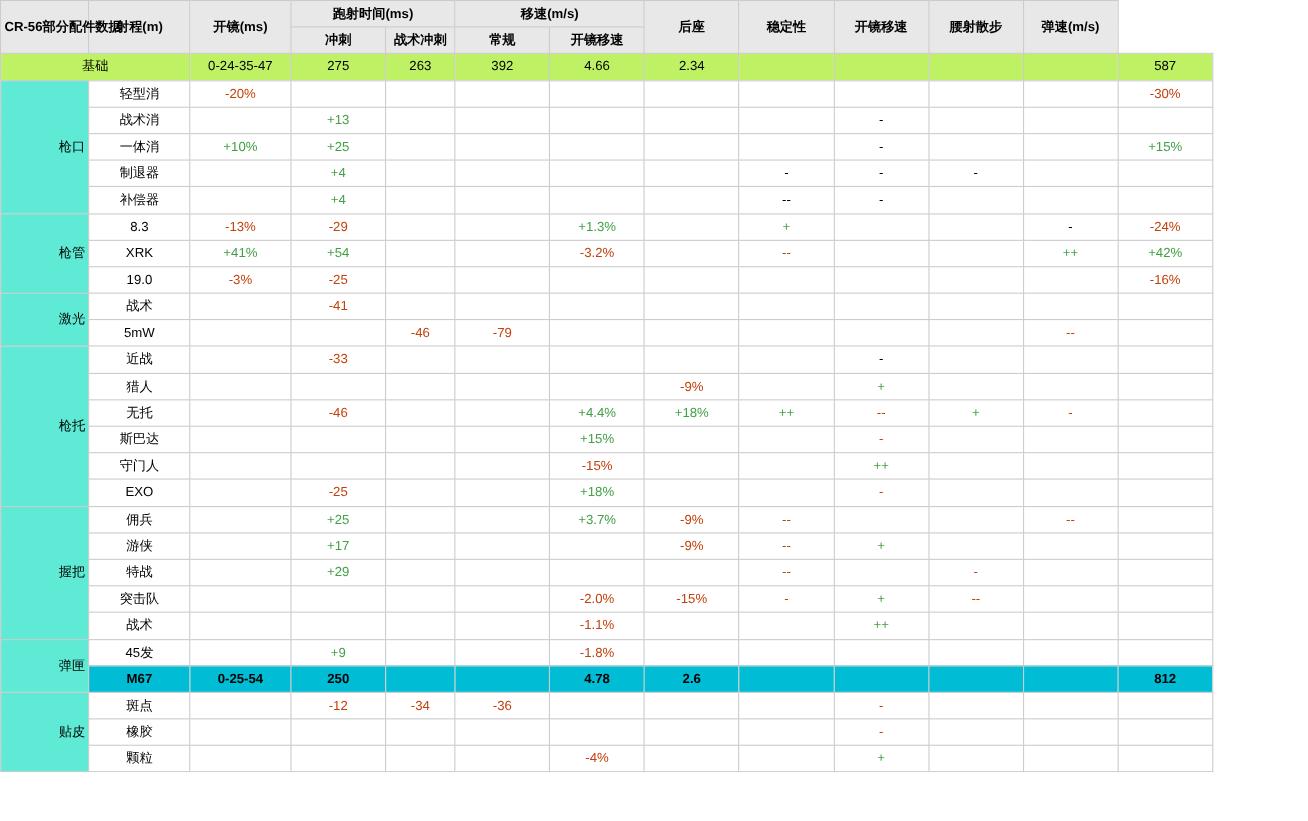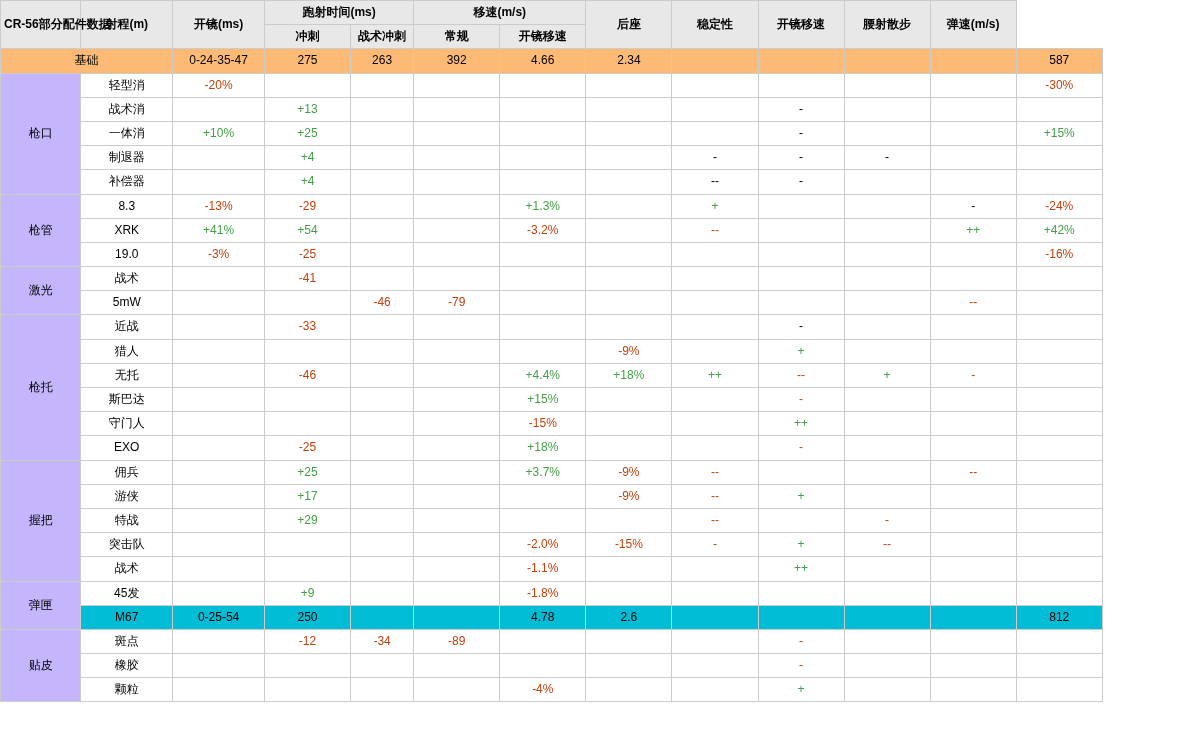--- a/index.html
+++ b/index.html
@@ -26,29 +26,30 @@
       line-height: 1.6;
     }
     th {
       background: #e8e8e8;
       font-weight: bold;
       margin-top: 48px;
     }
     .row-highlighted {
       background: #00bcd4;
       color: #000;
-      font-weight: normal;
+      font-weight: bold;
     }
     .red { color: #c2410c; }
     .green { color: #43a047; text-align: center; }
     .base-row {
-      background: #fdba74;
+      background: #bef264;
     }
     .section-label {
-      background: #c4b5fd;
+      background: #5eead4;
+      text-align: right;
     }
     col.c0 { width: 70px; }
     col.c1 { width: 80px; }
     col.c2 { width: 80px; }
     col.c3 { width: 75px; }
     col.c4 { width: 55px; }
     col.c5 { width: 75px; }
     col.c6 { width: 75px; }
     col.c7 { width: 75px; }
     col.c8 { width: 75px; }
@@ -442,21 +443,21 @@
           <td></td>
           <td></td>
           <td>812</td>
         </tr>
         <tr>
           <td rowspan="3" class="section-label">贴皮</td>
           <td>斑点</td>
           <td></td>
           <td class="red">-12</td>
           <td class="red">-34</td>
-          <td class="red">-89</td>
+          <td class="red">-36</td>
           <td></td>
           <td></td>
           <td></td>
           <td class="red">-</td>
           <td></td>
           <td></td>
           <td></td>
         </tr>
         <tr>
           <td>橡胶</td>

